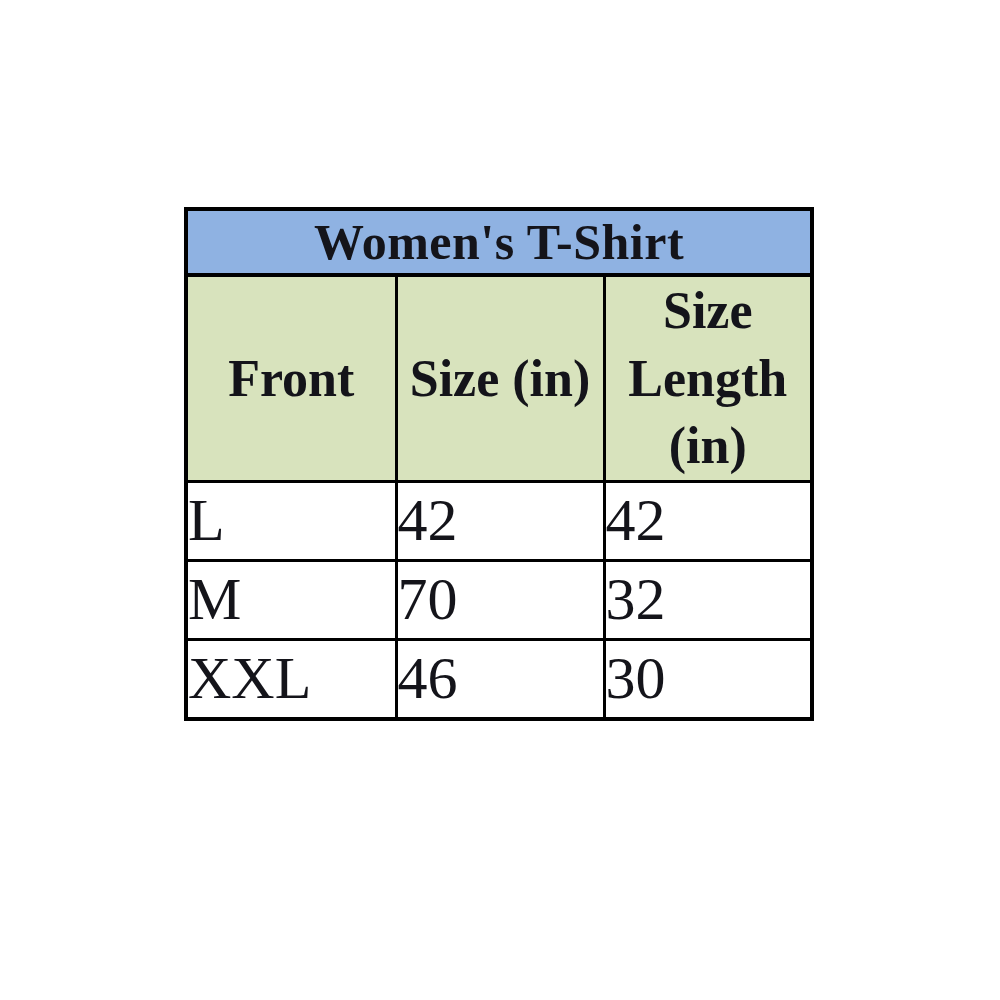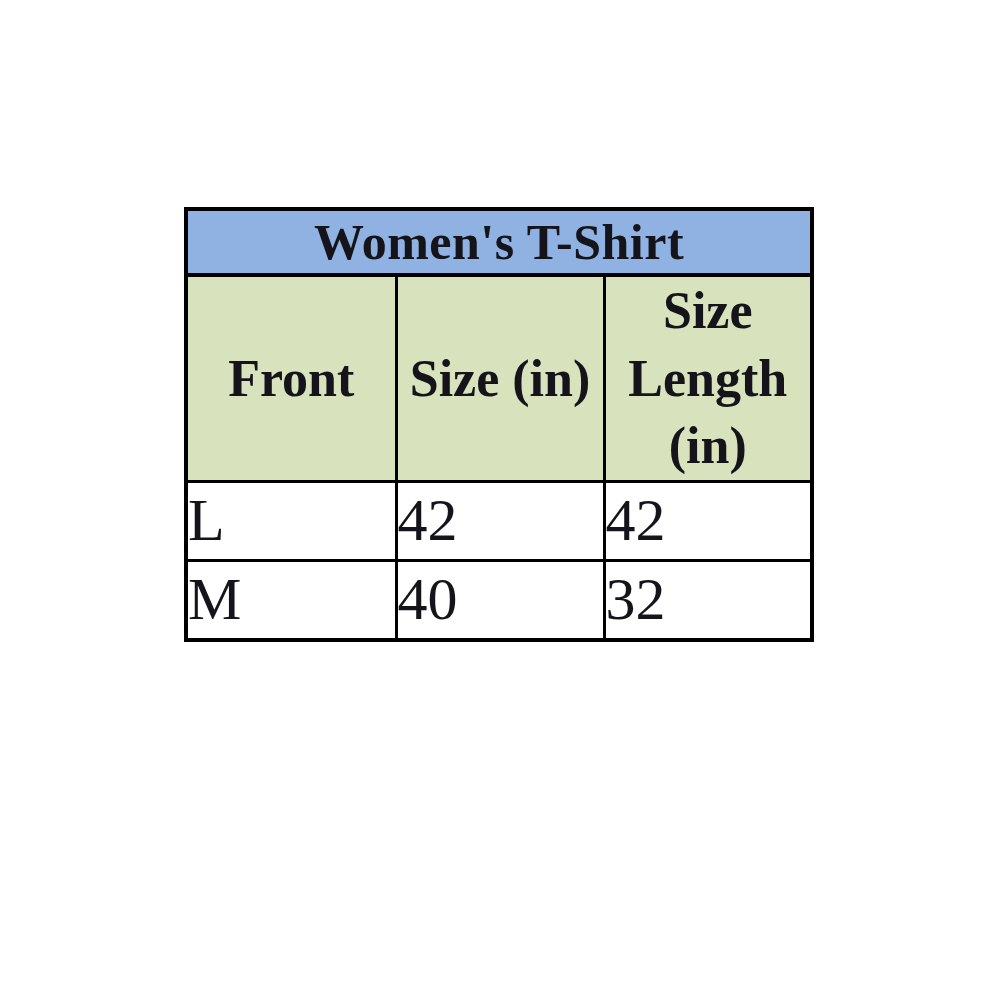--- a/index.html
+++ b/index.html
@@ -88,18 +88,23 @@
       </tr>
     </thead>
     <tbody>
       <tr>
         <td class="c-size">L</td>
         <td class="c-num">42</td>
         <td class="c-num">42</td>
       </tr>
       <tr>
         <td class="c-size">M</td>
-        <td class="c-num">40</td>
+        <td class="c-num">70</td>
         <td class="c-num">32</td>
+      </tr>
+      <tr>
+        <td class="c-size">XXL</td>
+        <td class="c-num">46</td>
+        <td class="c-num">30</td>
       </tr>
     </tbody>
   </table>
 </div>
 
 </body></html>

